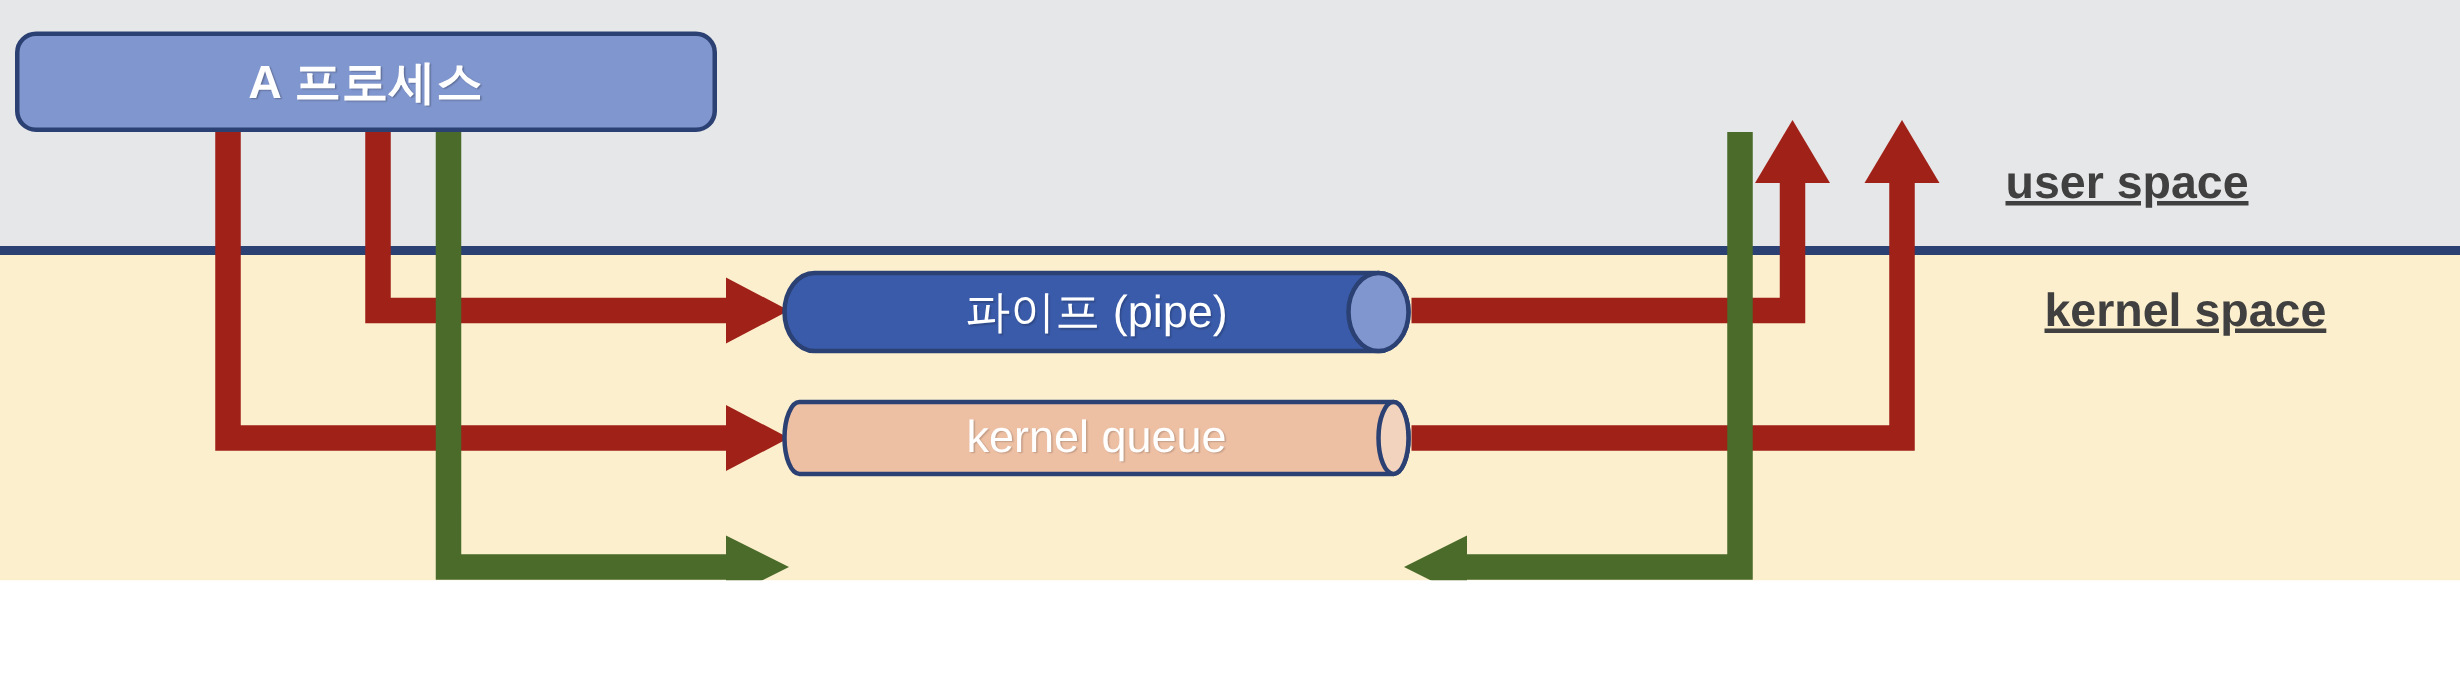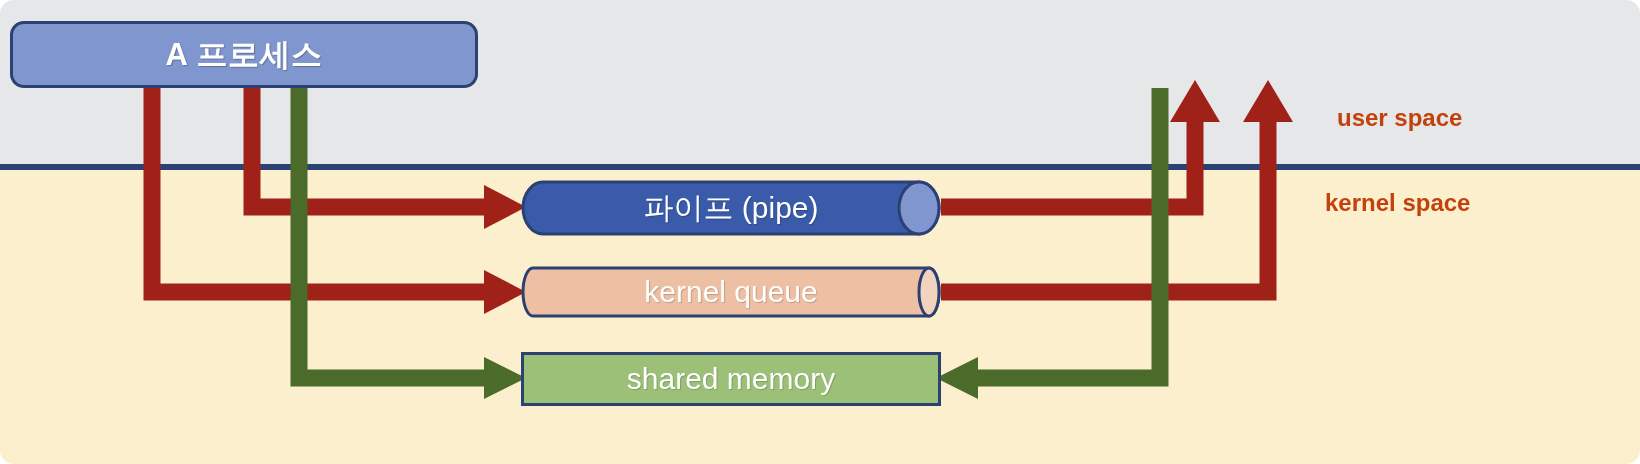--- a/index.html
+++ b/index.html
@@ -7,24 +7,23 @@
     margin: 0;
     padding: 0;
     background: #ffffff;
   }
   body {
     font-family: "Liberation Sans", "DejaVu Sans", sans-serif;
   }
   #canvas {
     position: relative;
     width: 1640px;
-    height: 464px;
+    height: 387px;
     overflow: hidden;
     background: #ffffff;
-    border-radius: 14px;
   }
   
   .band-user {
     position: absolute;
     left: 0; top: 0;
     width: 1640px; height: 164px;
     background: #e6e7e8;
   }
   .band-kernel {
     position: absolute;
@@ -88,26 +87,27 @@
     box-sizing: border-box;
     width: 100%; height: 100%;
     background: #9cc077;
     border: 3px solid #2b4073;
   }
 
   
   .space-label {
     position: absolute;
     font-weight: bold;
-    font-size: 24px;
-    color: #c2410c;
+    font-size: 31px;
+    color: #404040;
     white-space: nowrap;
+    text-decoration: underline;
   }
   #label-user   { left: 1337px; top: 104px; }
-  #label-kernel { left: 1325px; top: 189px; }
+  #label-kernel { left: 1363px; top: 189px; }
 </style>
 </head>
 <body>
 
 <div id="canvas">
 
   <div class="band-user"></div>
   <div class="band-kernel"></div>
   <div class="divider"></div>
 
@@ -158,21 +158,17 @@
   </div>
 
   <div class="cyl" id="msgqueue">
     <svg viewBox="0 0 420 52" width="420" height="52" preserveAspectRatio="none" xmlns="http://www.w3.org/2000/svg">
       <path d="M 12 2 H 408 A 10 24 0 0 1 408 50 H 12 A 10 24 0 0 1 12 2 Z" fill="#edbfa3" stroke="#2b4073" stroke-width="3"></path>
       <ellipse cx="408" cy="26" rx="10" ry="24" fill="#f2d3bd" stroke="#2b4073" stroke-width="3"></ellipse>
     </svg>
     <div class="ipc-label">kernel queue</div>
   </div>
 
-  <div class="rect-box" id="sharedmem">
-    <div class="rect-fill"></div>
-    <div class="ipc-label">shared memory</div>
-  </div>
 
   <div class="space-label" id="label-user">user space</div>
   <div class="space-label" id="label-kernel">kernel space</div>
 
 </div>
 
 </body></html>

